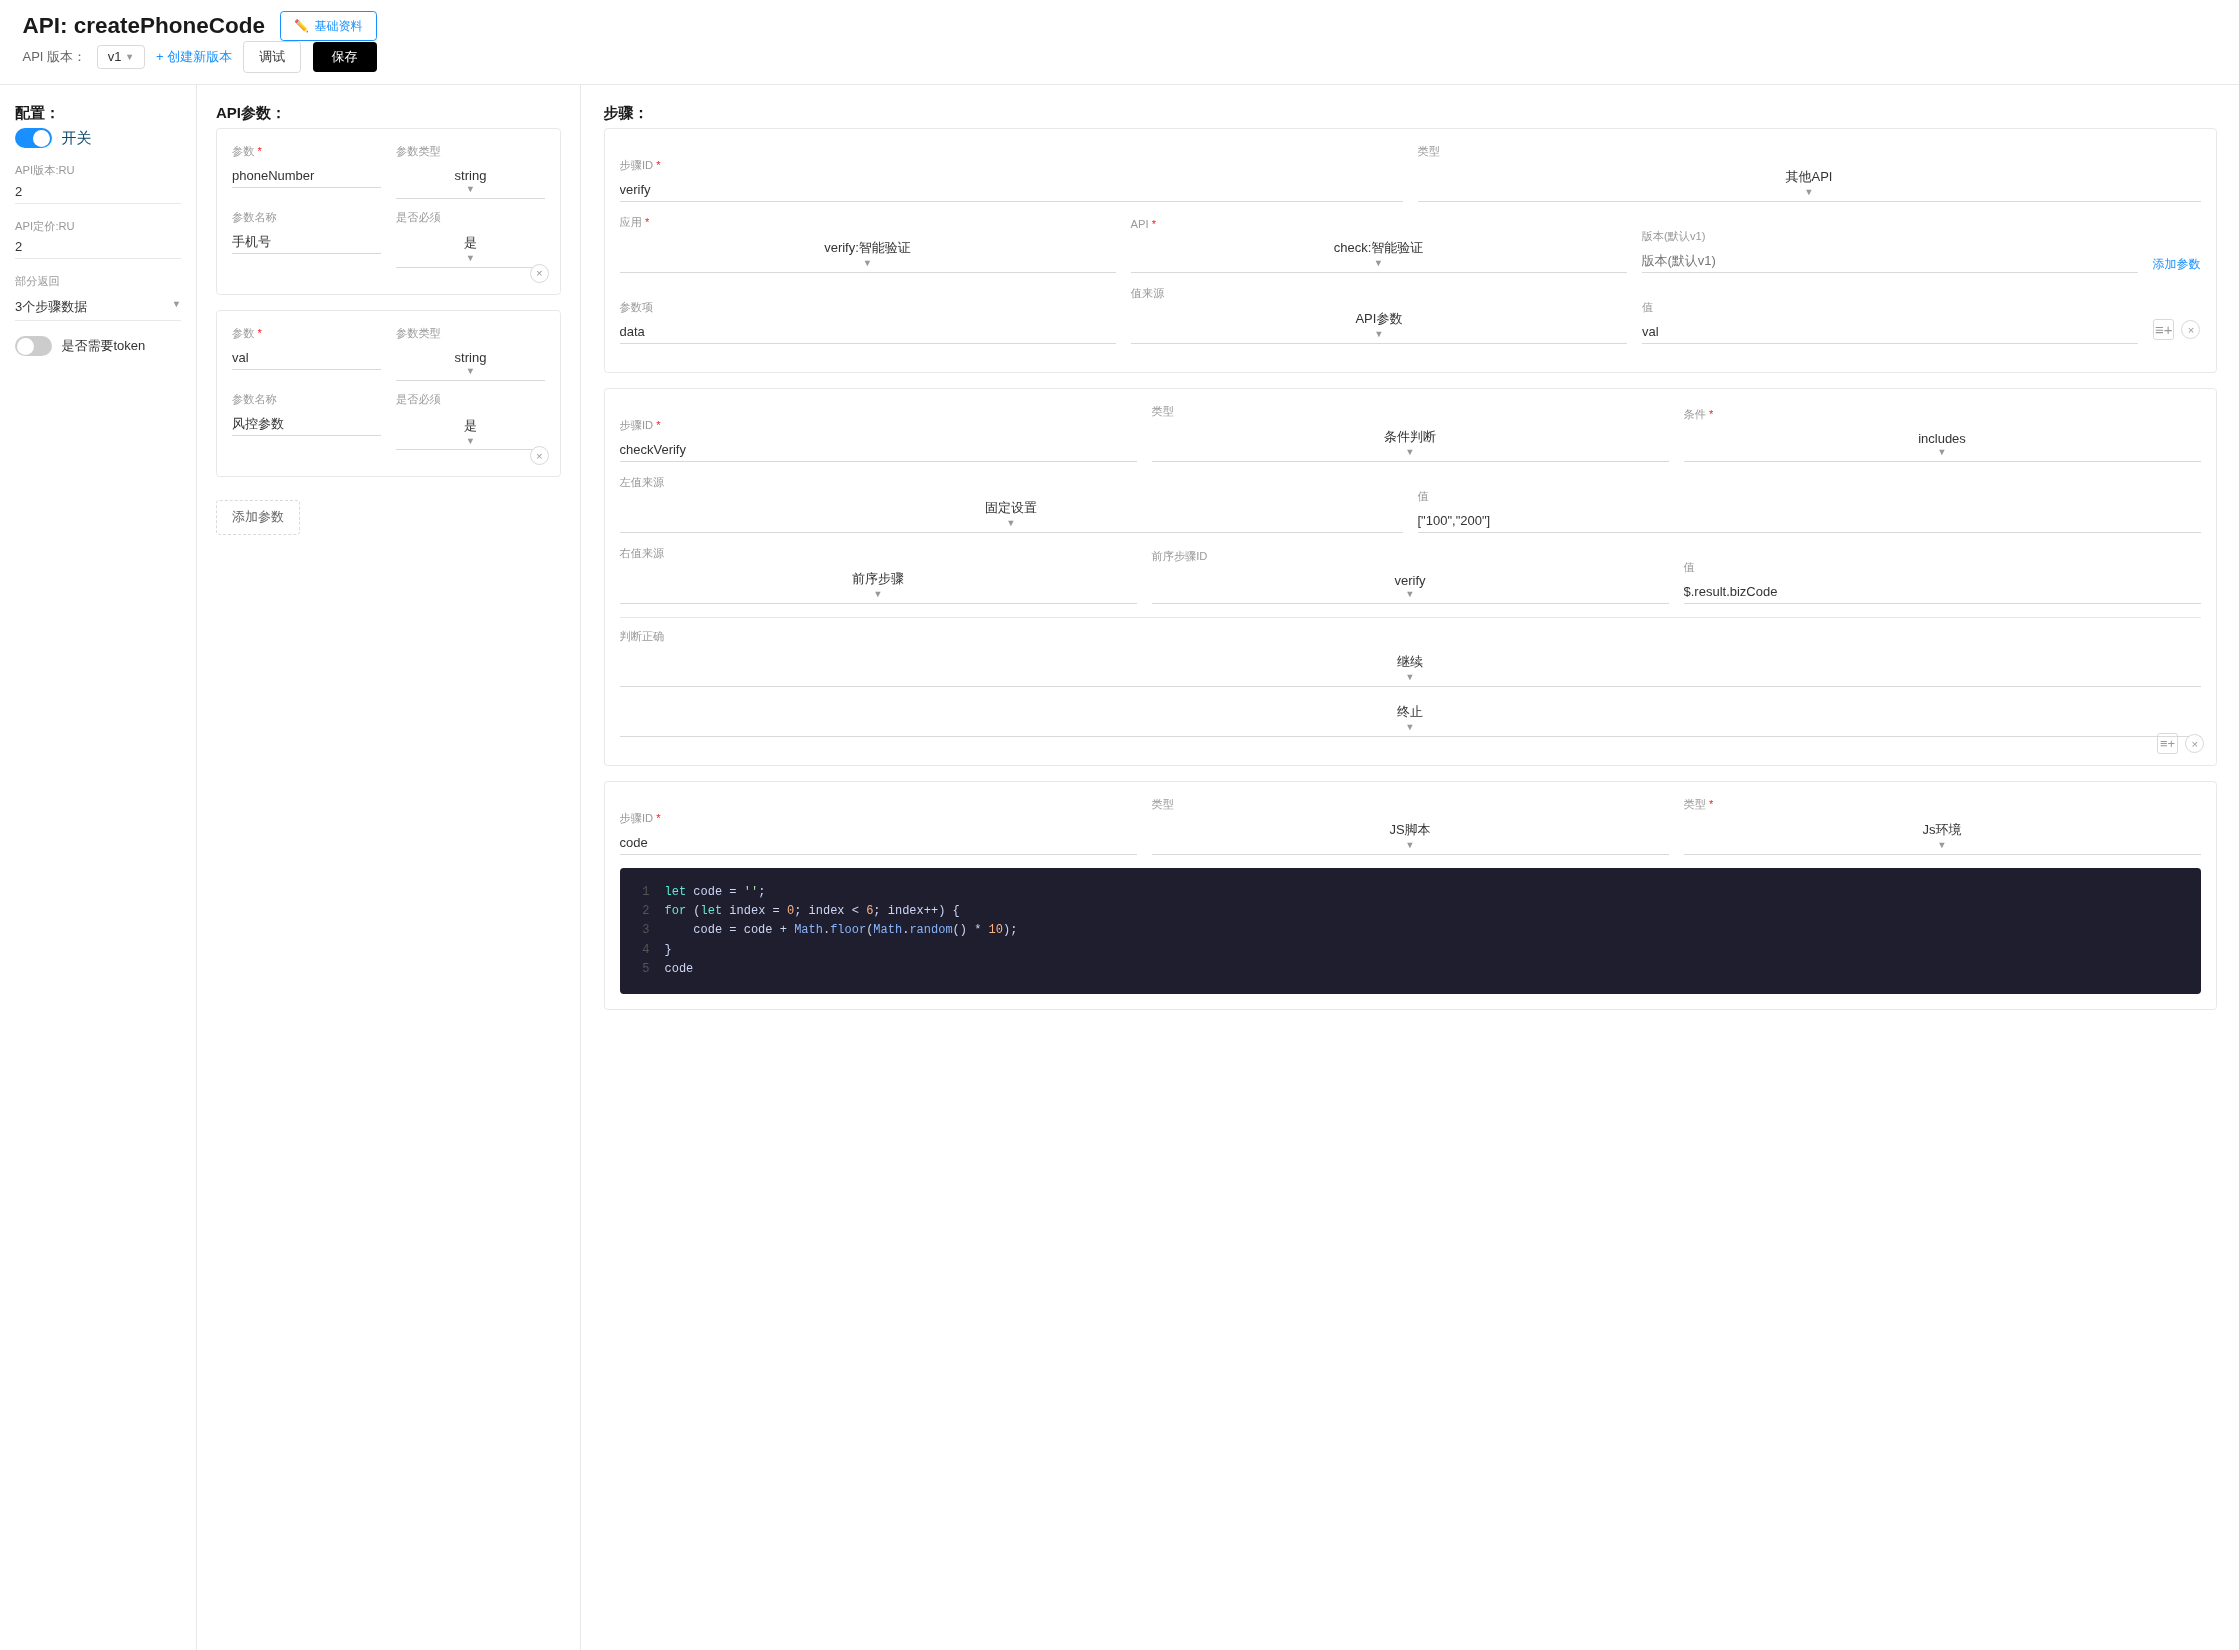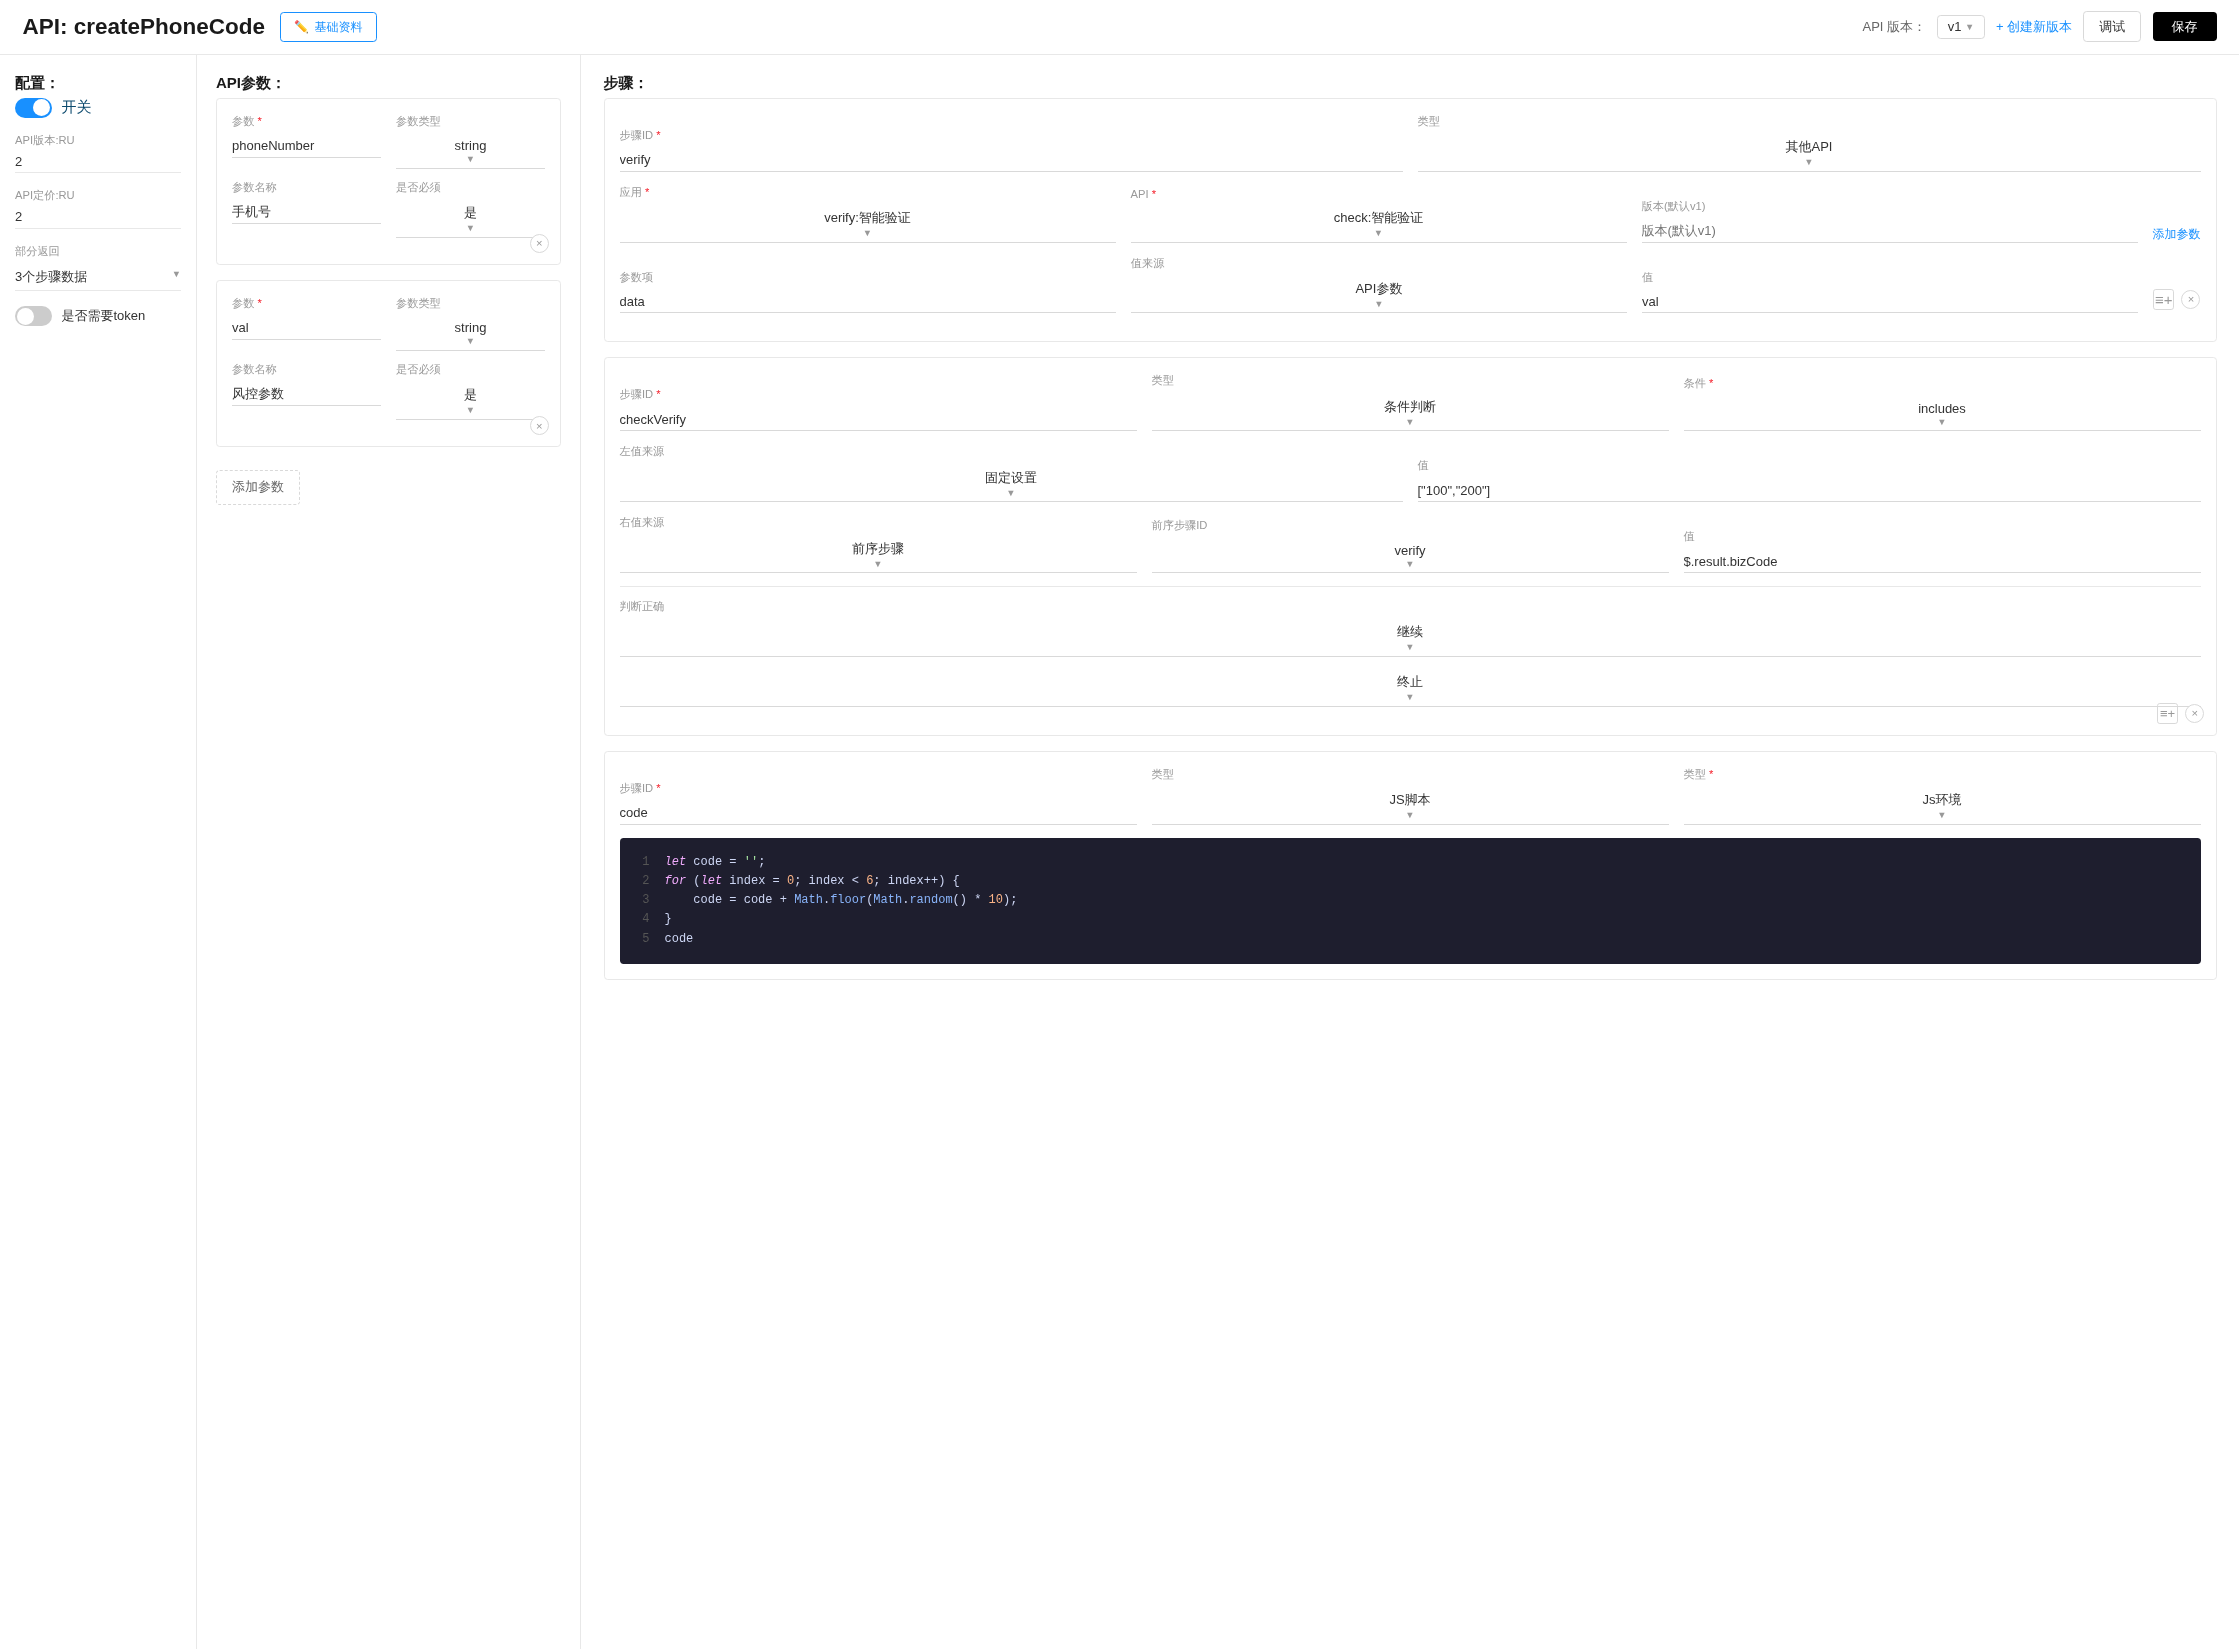--- a/index.html
+++ b/index.html
@@ -1,19 +1,19 @@
 <!DOCTYPE html>
 <html style="font-size:15px"><head>
   <meta charset="utf-8">
   <style>
     * { box-sizing: border-box; margin: 0; padding: 0; }
     body { font-family: -apple-system, BlinkMacSystemFont, 'PingFang SC', 'Microsoft YaHei', sans-serif; background: #fff; font-size: 13px; color: #333; }
 
     
-    .header { display: flex; align-items: flex-end; justify-content: space-between; padding: 11.2px 22.5px; border-bottom: 0.9px solid #e8e8e8; background: #fff; }
+    .header { display: flex; align-items: flex-start; justify-content: space-between; padding: 11.2px 22.5px; border-bottom: 0.9px solid #e8e8e8; background: #fff; flex-direction: column; }
     .header-left { display: flex; align-items: center; gap: 15px; }
     .page-title { font-size: 22.5px; font-weight: 600; color: #1a1a1a; }
     .basic-info-btn { display: flex; align-items: center; gap: 5.6px; padding: 5.6px 13px; border: 0.9px solid #1890ff; border-radius: 3.7px; color: #1890ff; background: #fff; cursor: pointer; font-size: 12px; }
     .header-right { display: flex; align-items: center; gap: 11.2px; }
     .api-version-label { color: #666; font-size: 13px; }
     .version-select { display: flex; align-items: center; gap: 3.7px; border: 0.9px solid #d9d9d9; border-radius: 3.7px; padding: 3.7px 9.4px; cursor: pointer; font-size: 13px; background: #fff; }
     .create-version-btn { color: #1890ff; cursor: pointer; font-size: 13px; white-space: nowrap; }
     .debug-btn { padding: 5.6px 15px; border: 0.9px solid #d9d9d9; border-radius: 3.7px; background: #fff; cursor: pointer; color: #333; font-size: 13px; }
     .save-btn { padding: 5.6px 19px; border: none; border-radius: 3.7px; background: #000000; color: #fff; cursor: pointer; font-size: 13px; font-weight: 500; }
 
@@ -54,21 +54,21 @@
     .step-field { flex: 1; }
     .step-actions { position: absolute; right: 11.2px; bottom: 11.2px; display: flex; align-items: center; gap: 7.5px; }
     .action-icon { width: 20.6px; height: 20.6px; display: flex; align-items: center; justify-content: center; cursor: pointer; color: #999; font-size: 13px; }
     .divider-line { border: none; border-top: 0.9px solid #e8e8e8; margin: 11.2px 0; }
 
     
     .code-editor { background: #1e1e2e; border-radius: 3.7px; padding: 15px; font-family: 'Courier New', Consolas, monospace; font-size: 12px; margin-top: 11.2px; }
     .code-line { display: flex; gap: 15px; line-height: 1.6; }
     .line-num { color: #555; min-width: 15px; text-align: right; }
     .code-text { color: #cdd6f4; }
-    .kw { color: #f0abfc; font-style: italic; }
+    .kw { color: #5eead4; }
     .fn { color: #89b4fa; }
     .str { color: #a6e3a1; }
     .num { color: #fab387; }
 
     .chevron { font-size: 9.4px; color: #999; }
     .add-param-link { color: #1890ff; cursor: pointer; font-size: 12px; }
   </style>
 </head>
 <body>
 

